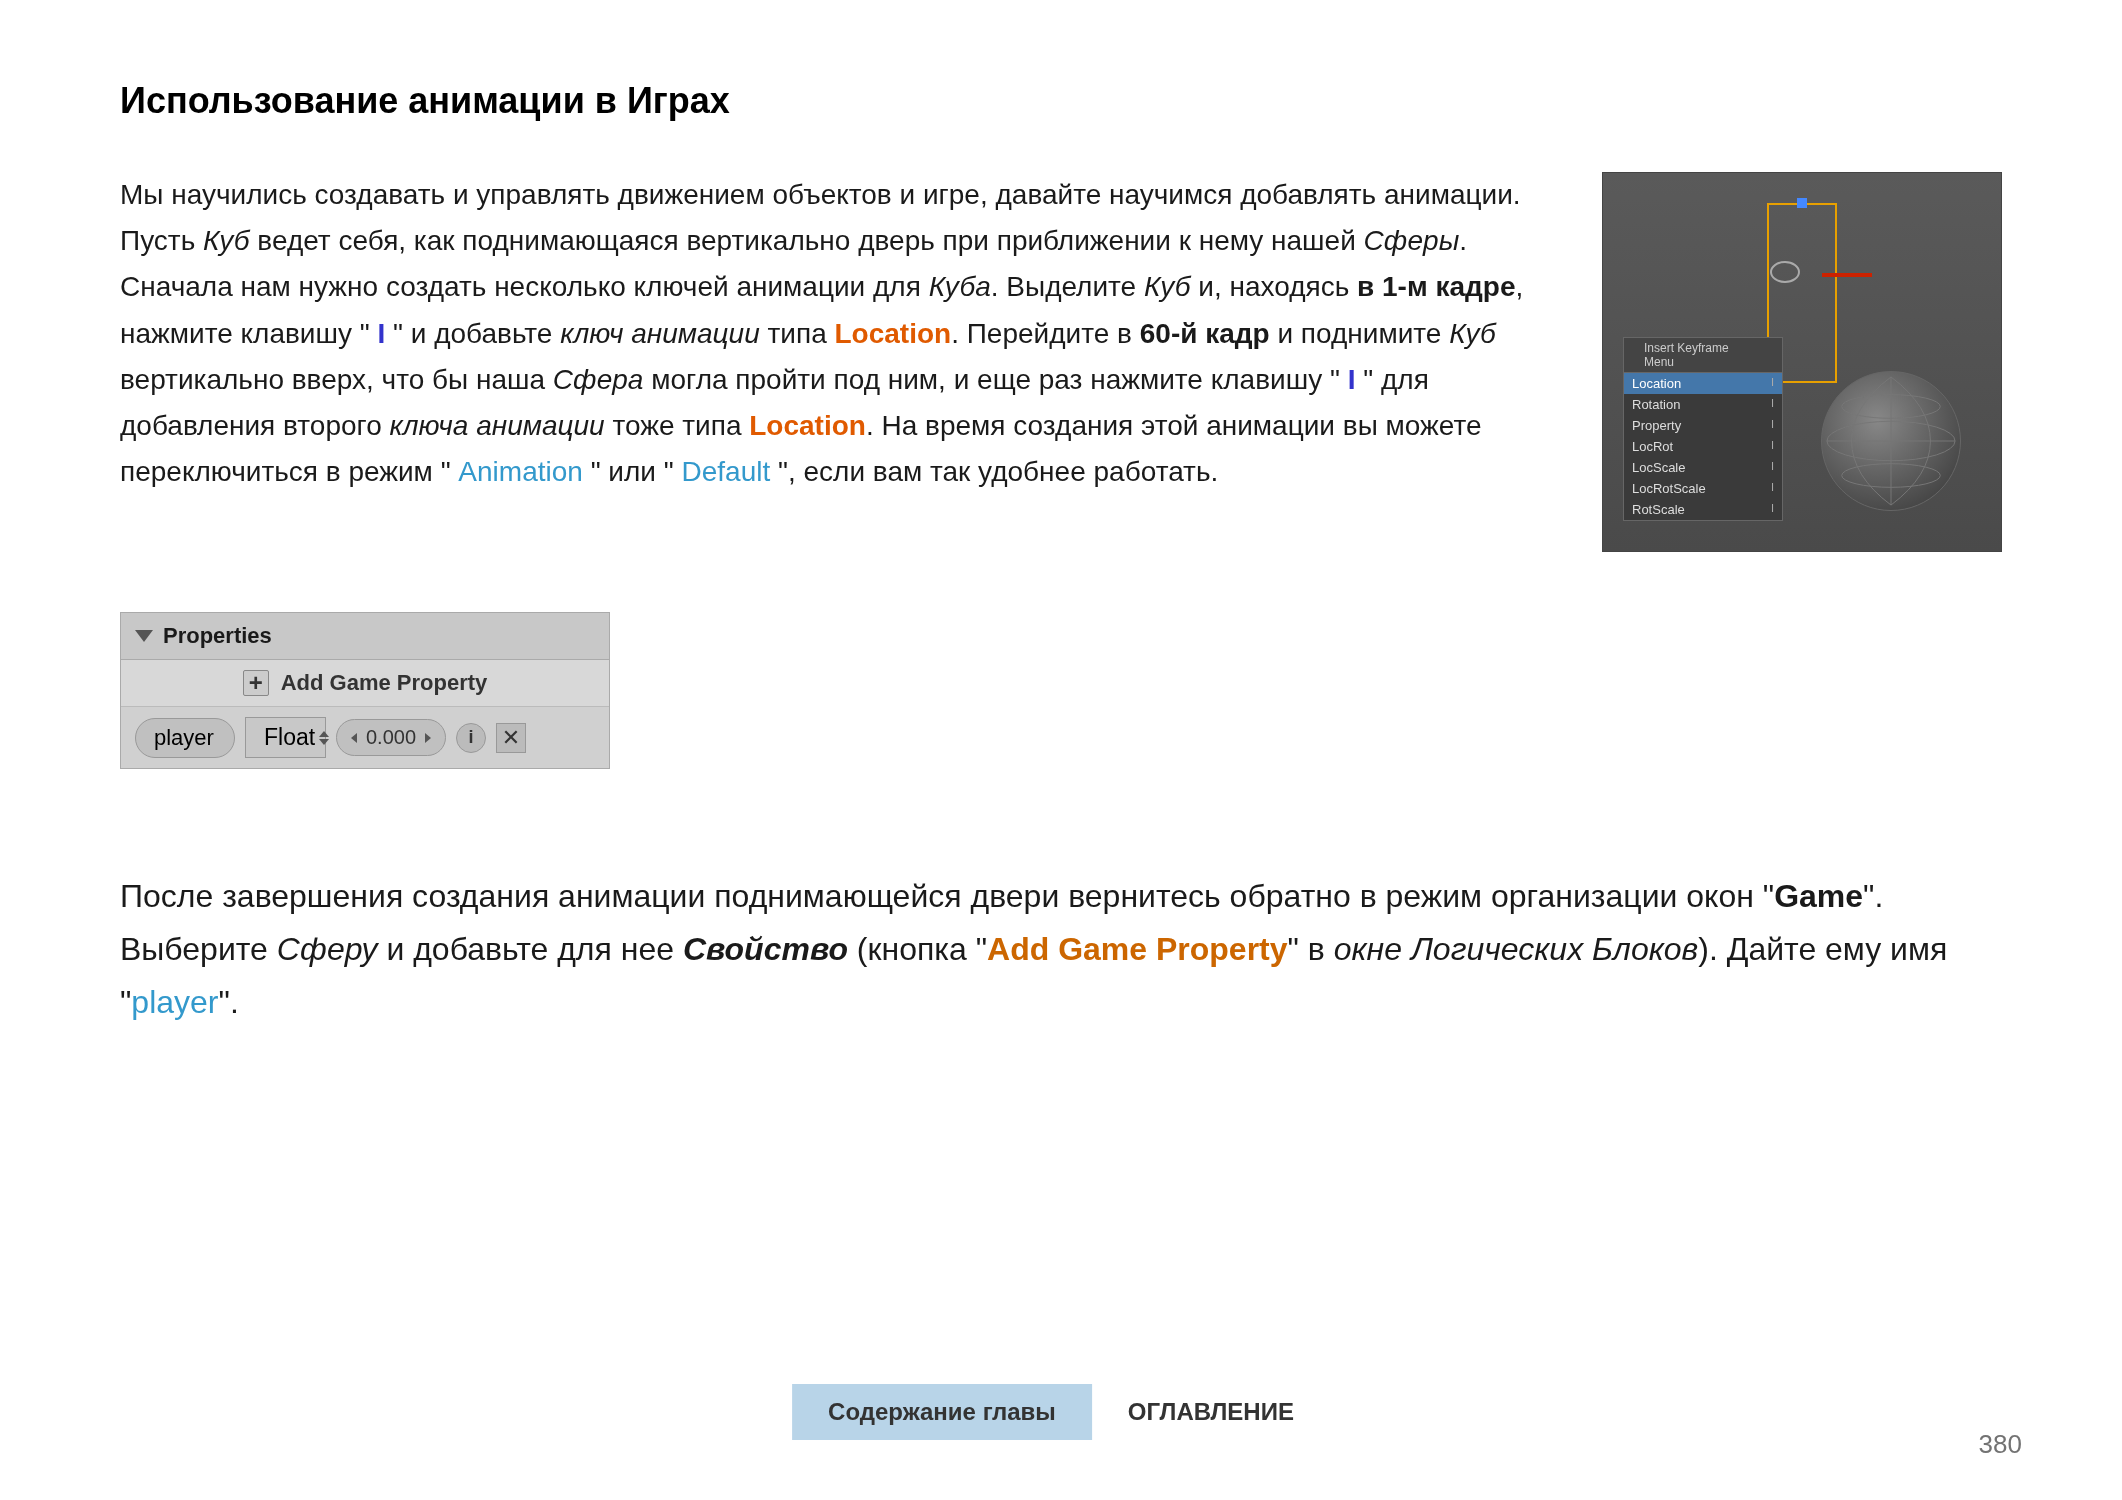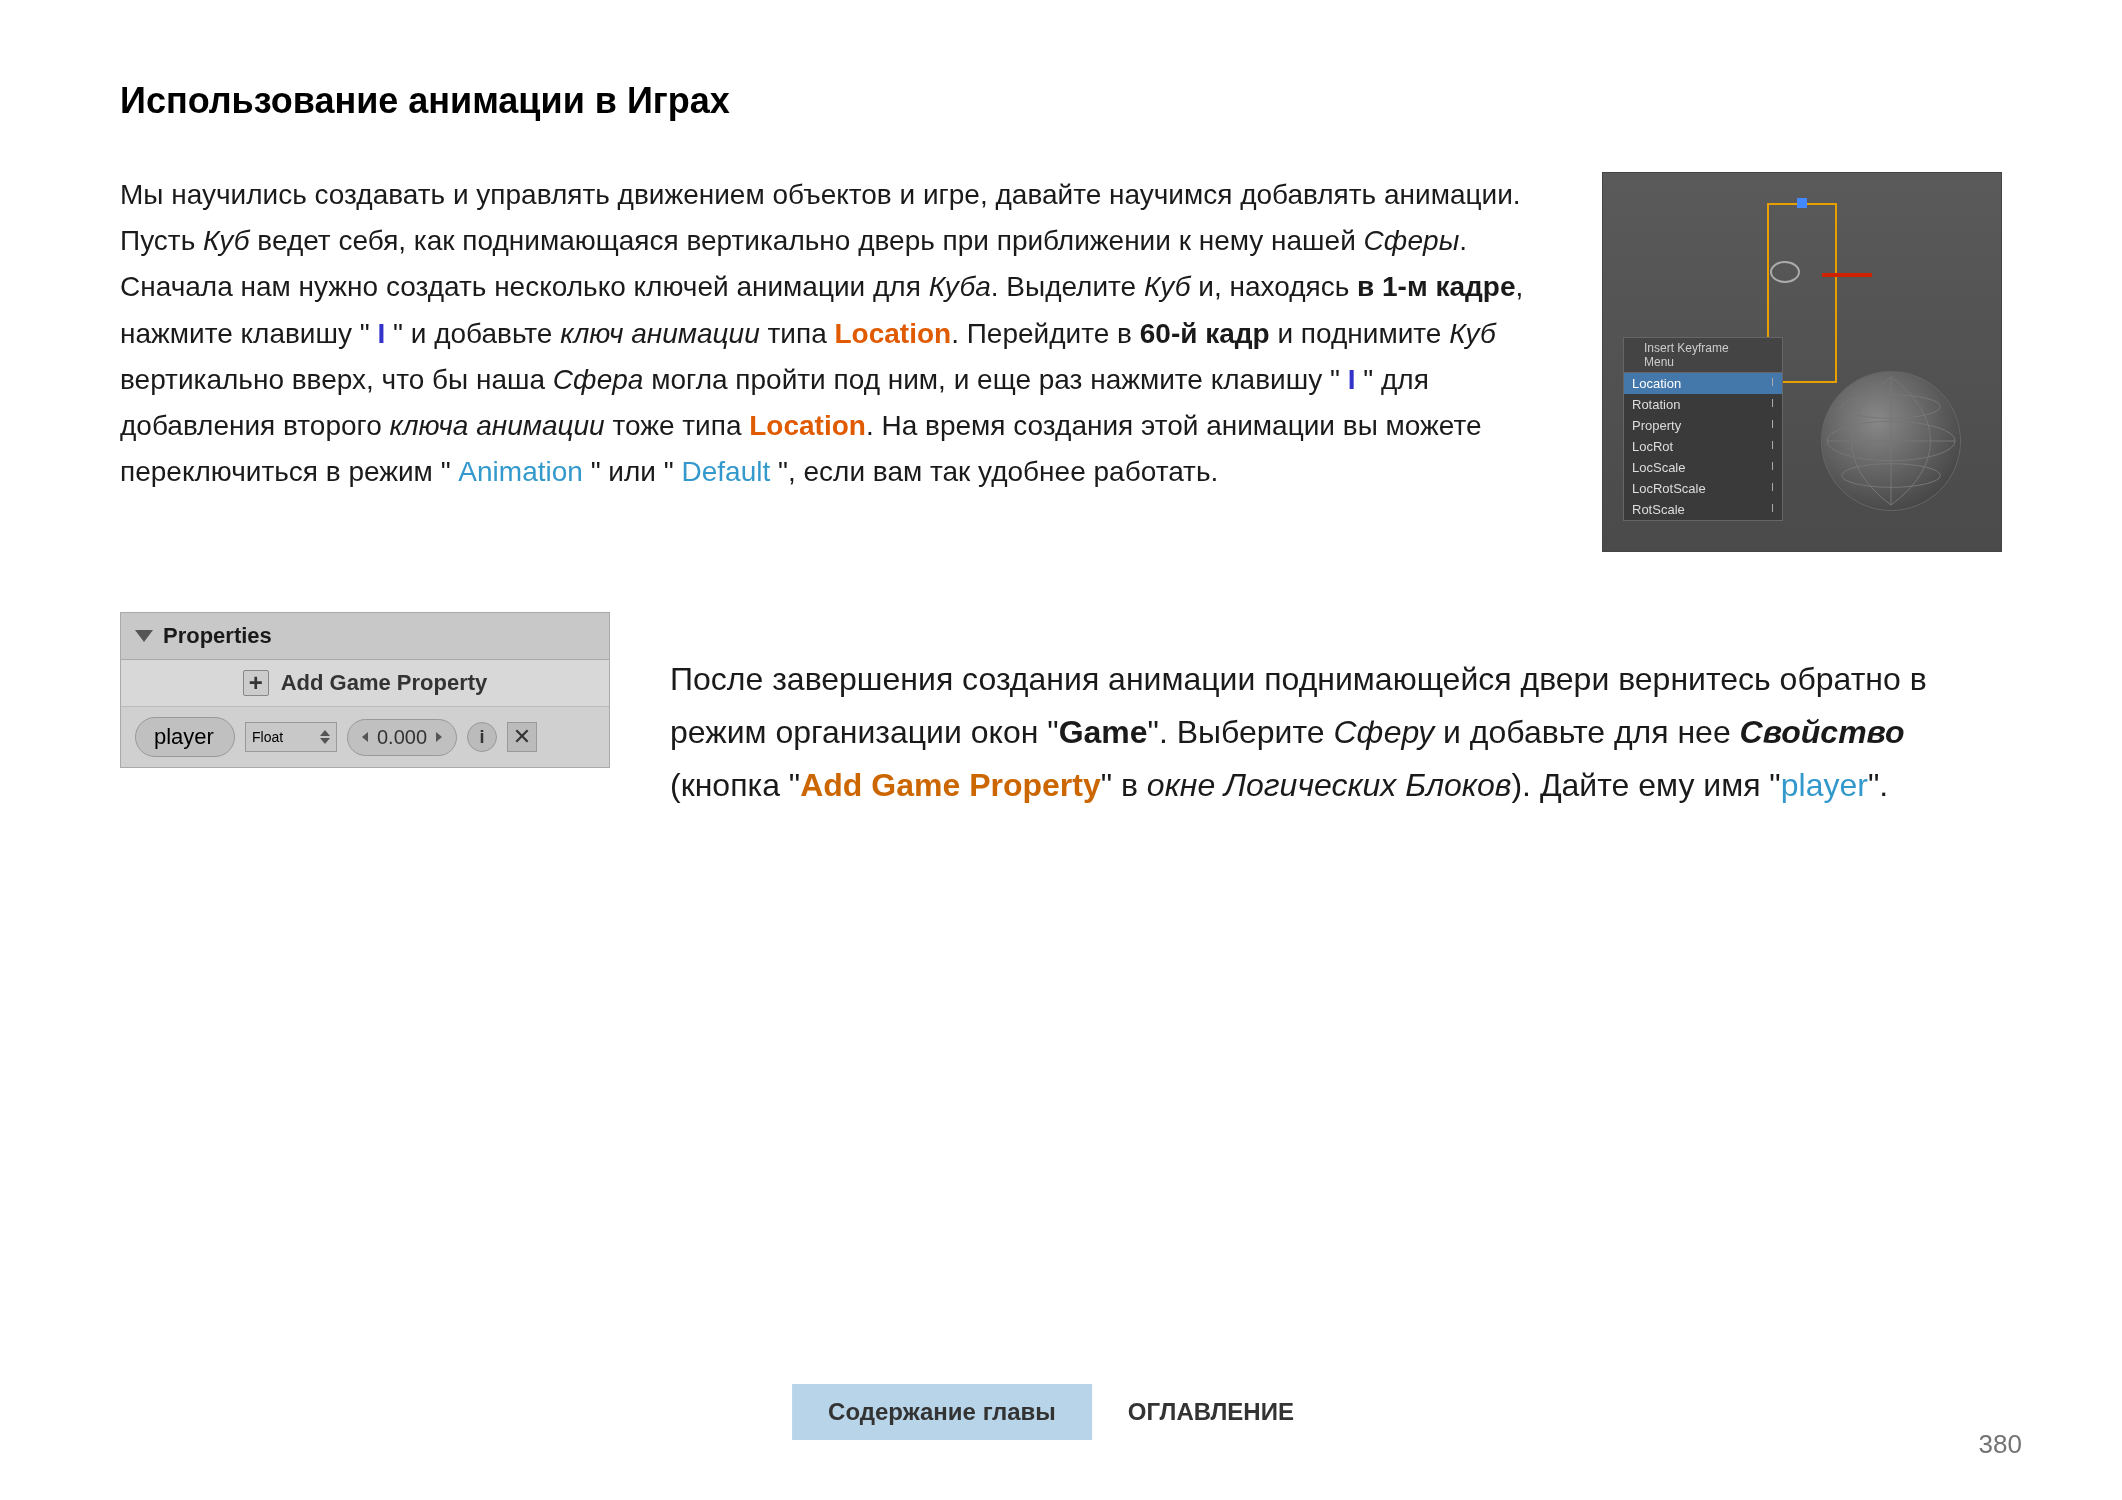--- a/index.html
+++ b/index.html
@@ -166,20 +166,21 @@
       color: #aaa;
       font-size: 11px;
     }
 
     
     .bottom-section {
       display: flex;
       gap: 60px;
       align-items: flex-start;
       margin-bottom: 60px;
+      flex-direction: column;
     }
 
     
     .properties-panel {
       width: 490px;
       min-width: 490px;
       border: 1px solid #aaa;
       background: #e0e0e0;
       font-size: 22px;
     }
@@ -248,24 +249,24 @@
       border-radius: 20px;
       padding: 6px 18px;
       font-size: 22px;
       color: #000;
       width: 100px;
     }
 
     .property-type-select {
       background: #c8c8c8;
       border: 1px solid #999;
-      padding: 6px 6px;
-      font-size: 14px;
+      padding: 6px 18px;
+      font-size: 23px;
       color: #000;
-      width: 92px;
+      width: 81px;
       display: flex;
       align-items: center;
       justify-content: space-between;
     }
 
     .type-arrows {
       display: flex;
       flex-direction: column;
       margin-left: 4px;
     }

